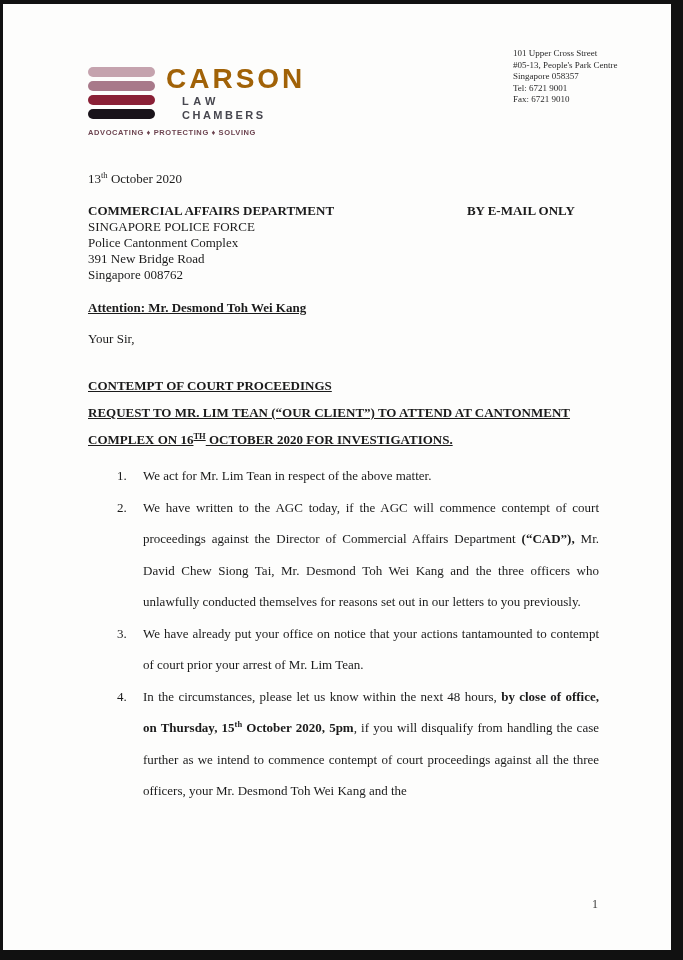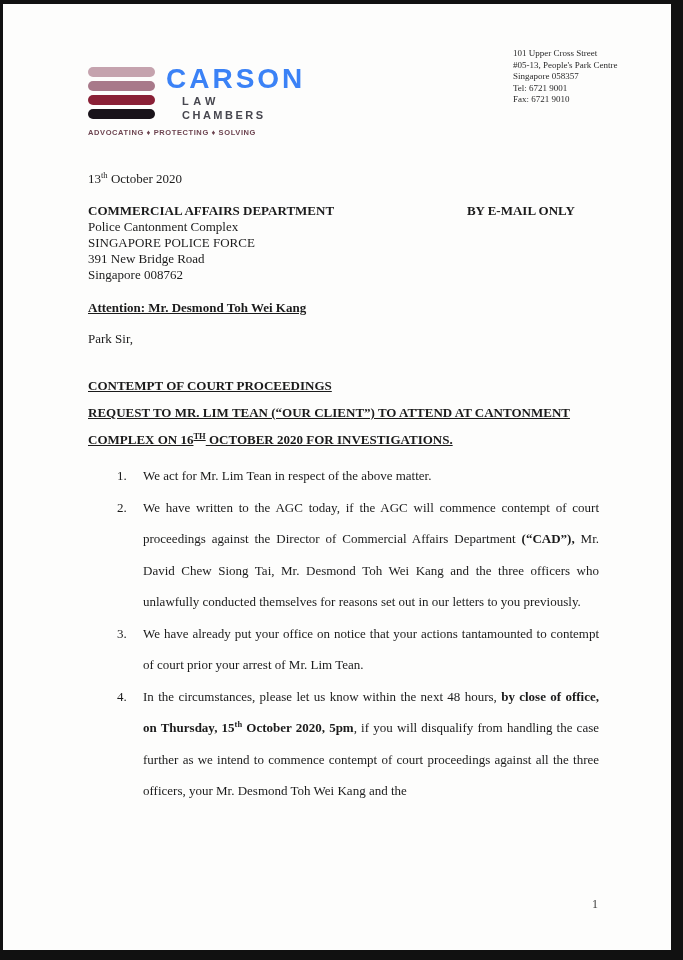--- a/index.html
+++ b/index.html
@@ -62,21 +62,21 @@
 
   <div class="letterhead">
     <div class="logo">
       <div class="logo-bars">
         <div class="bar" style="background-color: rgb(197, 163, 174);"></div>
         <div class="bar" style="background-color: rgb(168, 121, 138);"></div>
         <div class="bar" style="background-color: rgb(138, 32, 54);"></div>
         <div class="bar" style="background-color: rgb(25, 19, 26);"></div>
       </div>
       <div class="logo-text">
-        <div class="logo-name" style="color: #3b82f6;">CARSON</div>
+        <div class="logo-name" style="color: #a16207;">CARSON</div>
         <div class="logo-law">LAW</div>
         <div class="logo-chambers">CHAMBERS</div>
       </div>
     </div>
     <div class="tagline" style="color: rgb(109, 68, 80);">ADVOCATING ♦ PROTECTING ♦ SOLVING</div>
   </div>
 
   <div class="address">
     <div>101 Upper Cross Street</div>
     <div>#05-13, People's Park Centre</div>
@@ -88,29 +88,29 @@
   <div class="doc">
 
 
     <div class="date-line"><span>13</span><sup>th</sup><span> October 2020</span></div>
 
     <div class="recipient">
       <div class="recipient-row">
         <span class="b">COMMERCIAL AFFAIRS DEPARTMENT</span>
         <span class="b">BY E-MAIL ONLY</span>
       </div>
+      <div>SINGAPORE POLICE FORCE</div>
       <div>Police Cantonment Complex</div>
-      <div>SINGAPORE POLICE FORCE</div>
       <div>391 New Bridge Road</div>
       <div>Singapore 008762</div>
     </div>
 
     <div class="attention">Attention: Mr. Desmond Toh Wei Kang</div>
 
-    <div class="salutation">Park Sir,</div>
+    <div class="salutation">Your Sir,</div>
 
     <div class="subject">
       <div class="sline">CONTEMPT OF COURT PROCEEDINGS</div>
       <div class="sline">REQUEST TO MR. LIM TEAN (“OUR CLIENT”) TO ATTEND AT CANTONMENT</div>
       <div><span class="sline">COMPLEX ON 16</span><sup class="sline">TH</sup><span class="sline"> OCTOBER 2020 FOR INVESTIGATIONS.</span></div>
     </div>
 
     <div class="list">
 
       <div class="item">

